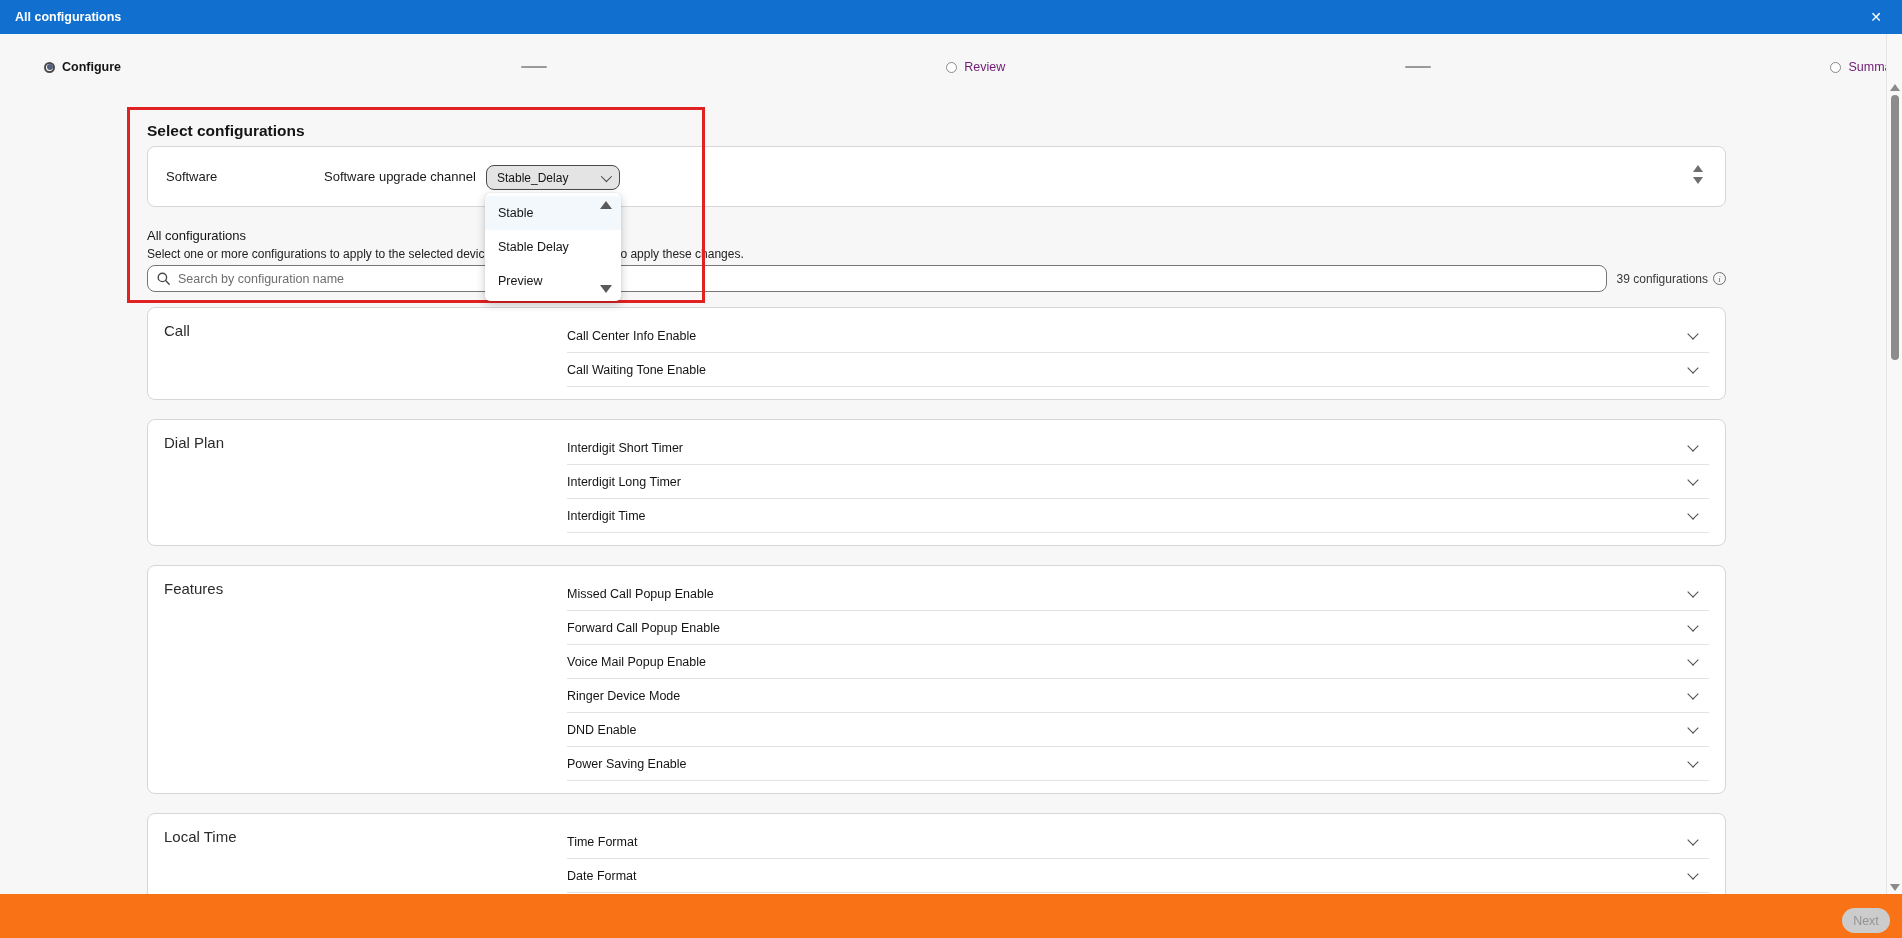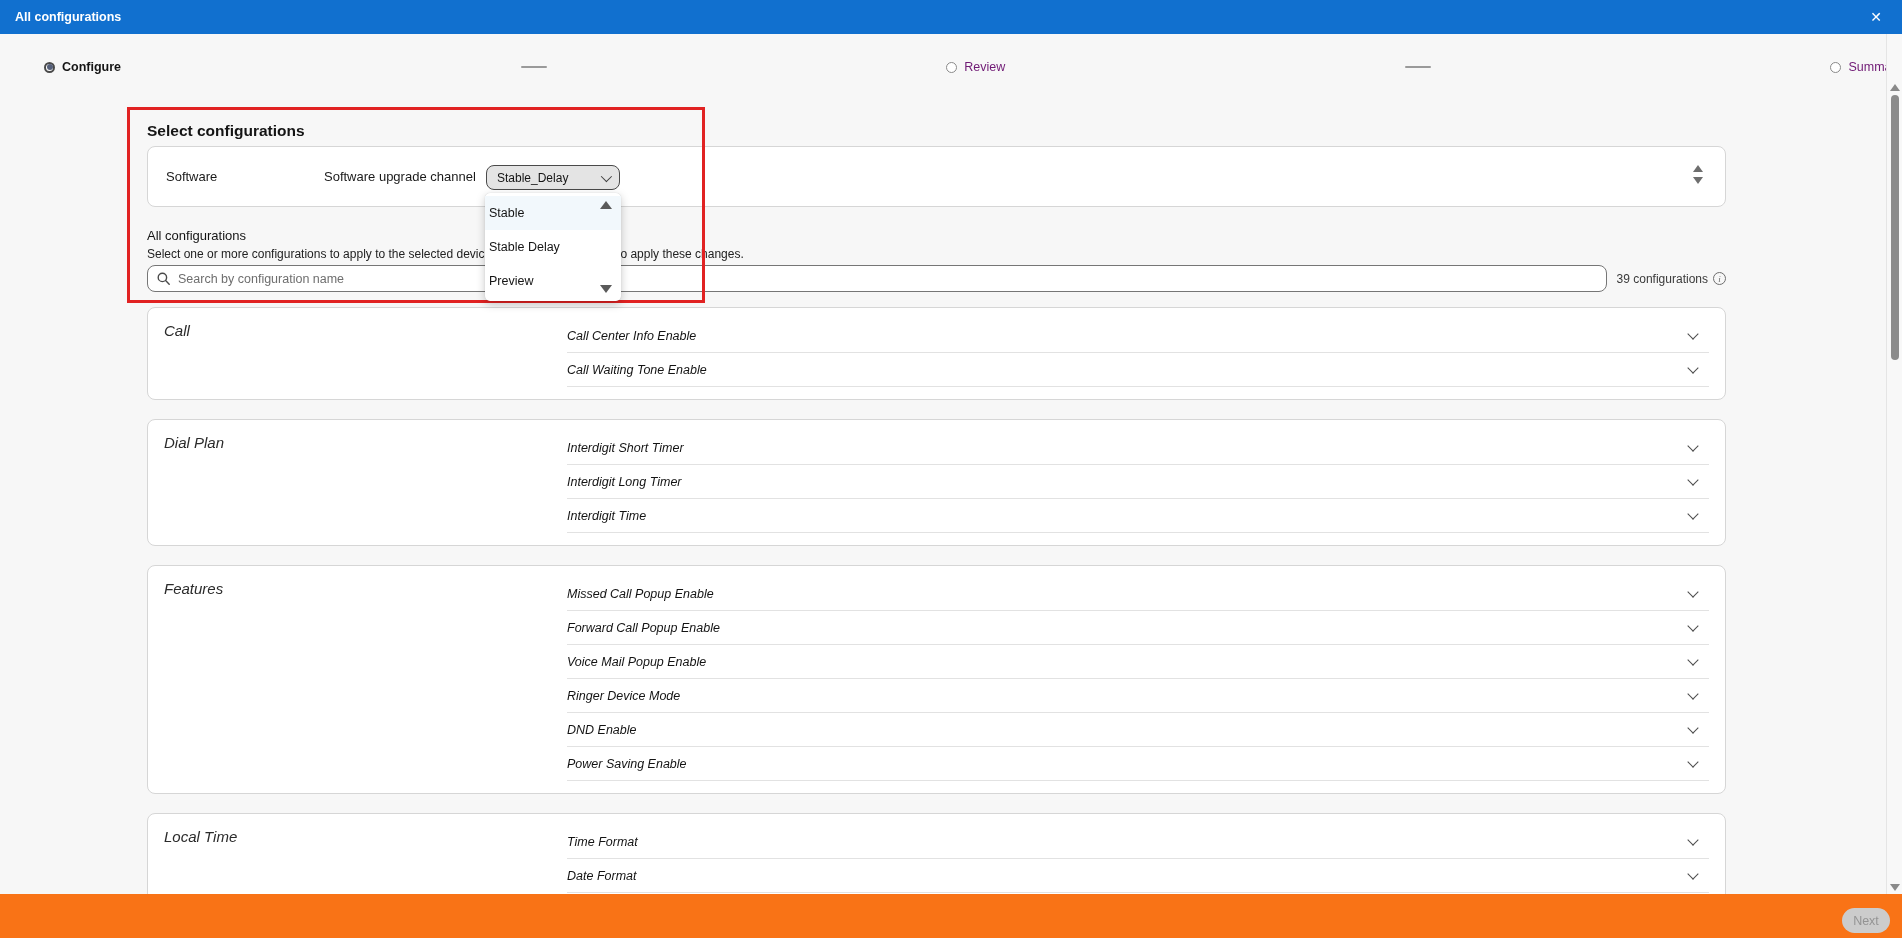--- a/index.html
+++ b/index.html
@@ -33,43 +33,43 @@
   .software-field-label { position:absolute; left:176px; top:22px; font-size:13px; }
   .select-btn { position:absolute; left:338px; top:18px; width:134px; height:25px; background:#E4E4E4; border:1px solid #4A4A4A; border-radius:8px; display:flex; align-items:center; padding:0 10px; cursor:pointer; }
   .select-btn-value { font-size:12px; color:#141414; flex:1; }
   .caret { width:8px; height:8px; border-right:1.5px solid #3F3F3F; border-bottom:1.5px solid #3F3F3F; transform:rotate(45deg) translateY(-2px); }
   .sort-arrows { position:absolute; right:22px; top:18px; display:flex; flex-direction:column; gap:5px; align-items:center; cursor:pointer; }
   .tri-up { width:0; height:0; border-left:5px solid transparent; border-right:5px solid transparent; border-bottom:7px solid #6E6E6E; }
   .tri-down { width:0; height:0; border-left:5px solid transparent; border-right:5px solid transparent; border-top:7px solid #6E6E6E; }
 
   
   .dropdown-menu { position:absolute; left:485px; top:193px; width:136px; background:#fff; border-radius:5px; box-shadow:0 3px 10px rgba(0,0,0,0.22), 0 0 1px rgba(0,0,0,0.2); z-index:70; padding:3px 0; }
-  .dropdown-item { height:34px; display:flex; align-items:center; padding-left:4px; font-size:12.5px; color:#141414; cursor:pointer; }
+  .dropdown-item { height:34px; display:flex; align-items:center; padding-left:13px; font-size:12.5px; color:#141414; cursor:pointer; }
   .dropdown-item.highlight { background:var(--option-highlight,#F2F8FC); }
   .menu-scroll-up, .menu-scroll-down { position:absolute; right:9px; width:0; height:0; border-left:6px solid transparent; border-right:6px solid transparent; cursor:pointer; }
   .menu-scroll-up { top:8px; border-bottom:8px solid #5A5A5A; }
   .menu-scroll-down { bottom:8px; border-top:8px solid #5A5A5A; }
 
   
   .allconf-label { position:absolute; left:0; top:228px; font-size:13px; color:#141414; }
   .allconf-desc { position:absolute; left:0; top:247px; font-size:12px; color:#222; width:1579px; white-space:nowrap; overflow:hidden; }
   .search-row { position:absolute; left:0; top:265px; width:1579px; height:27px; display:flex; align-items:center; }
   .search-box { width:1490px; height:27px; background:#fff; border:1px solid #767676; border-radius:8px; display:flex; align-items:center; padding:12px 9px; }
   .search-box input { border:none; outline:none; flex:1; font-size:12.5px; font-family:"Liberation Sans", sans-serif; color:#141414; background:transparent; margin-left:8px; }
   .search-box input::placeholder { color:#6E6E6E; }
   .count-wrap { display:flex; align-items:center; gap:5px; margin-left:10px; }
   .count-label { font-size:12px; color:#3A3A3A; white-space:nowrap; }
   .info-icon { width:13px; height:13px; border:1px solid #6E6E6E; border-radius:50%; color:#6E6E6E; font-size:9px; display:flex; align-items:center; justify-content:center; font-family:"Liberation Serif", serif; font-style:italic; cursor:pointer; }
 
   
   .category-list { position:absolute; left:0; top:307px; width:1579px; }
   .category-card { position:relative; width:1579px; margin-bottom:19px; padding:11px 16px 12px 16px; }
-  .category-title { font-size:15px; color:#2B2B2B; position:absolute; left:16px; top:14px;font-style:italic; }
+  .category-title { font-size:15px; color:#2B2B2B; position:absolute; left:16px; top:14px; }
   .category-rows { margin-left:403px; }
-  .config-row { height:34px; display:flex; align-items:center; border-bottom:1px solid #E2E2E2; position:relative; cursor:pointer;font-style:italic; }
+  .config-row { height:34px; display:flex; align-items:center; border-bottom:1px solid #E2E2E2; position:relative; cursor:pointer; }
   .config-row-label { font-size:12.5px; color:#141414; }
   .row-caret { position:absolute; right:12px; width:8px; height:8px; border-right:1.6px solid #4C4C4C; border-bottom:1.6px solid #4C4C4C; transform:rotate(45deg); top:11px; }
 
   
   .highlight-rect { position:absolute; left:127px; top:107px; width:578px; height:196px; border:3px solid var(--highlight-red,#E12222); z-index:65; pointer-events:none; }
 
   
   .scrollbar { position:absolute; right:0; top:34px; width:16px; height:860px; background:#F8F8F8; border-left:1px solid #E5E5E5; z-index:85; }
   .sb-up { position:absolute; top:50px; left:3px; width:0; height:0; border-left:5px solid transparent; border-right:5px solid transparent; border-bottom:7px solid #8A8A8A; cursor:pointer; }
   .sb-thumb { position:absolute; top:61px; left:4px; width:8px; height:265px; background:#8C8C8C; border-radius:4px; cursor:pointer; }

